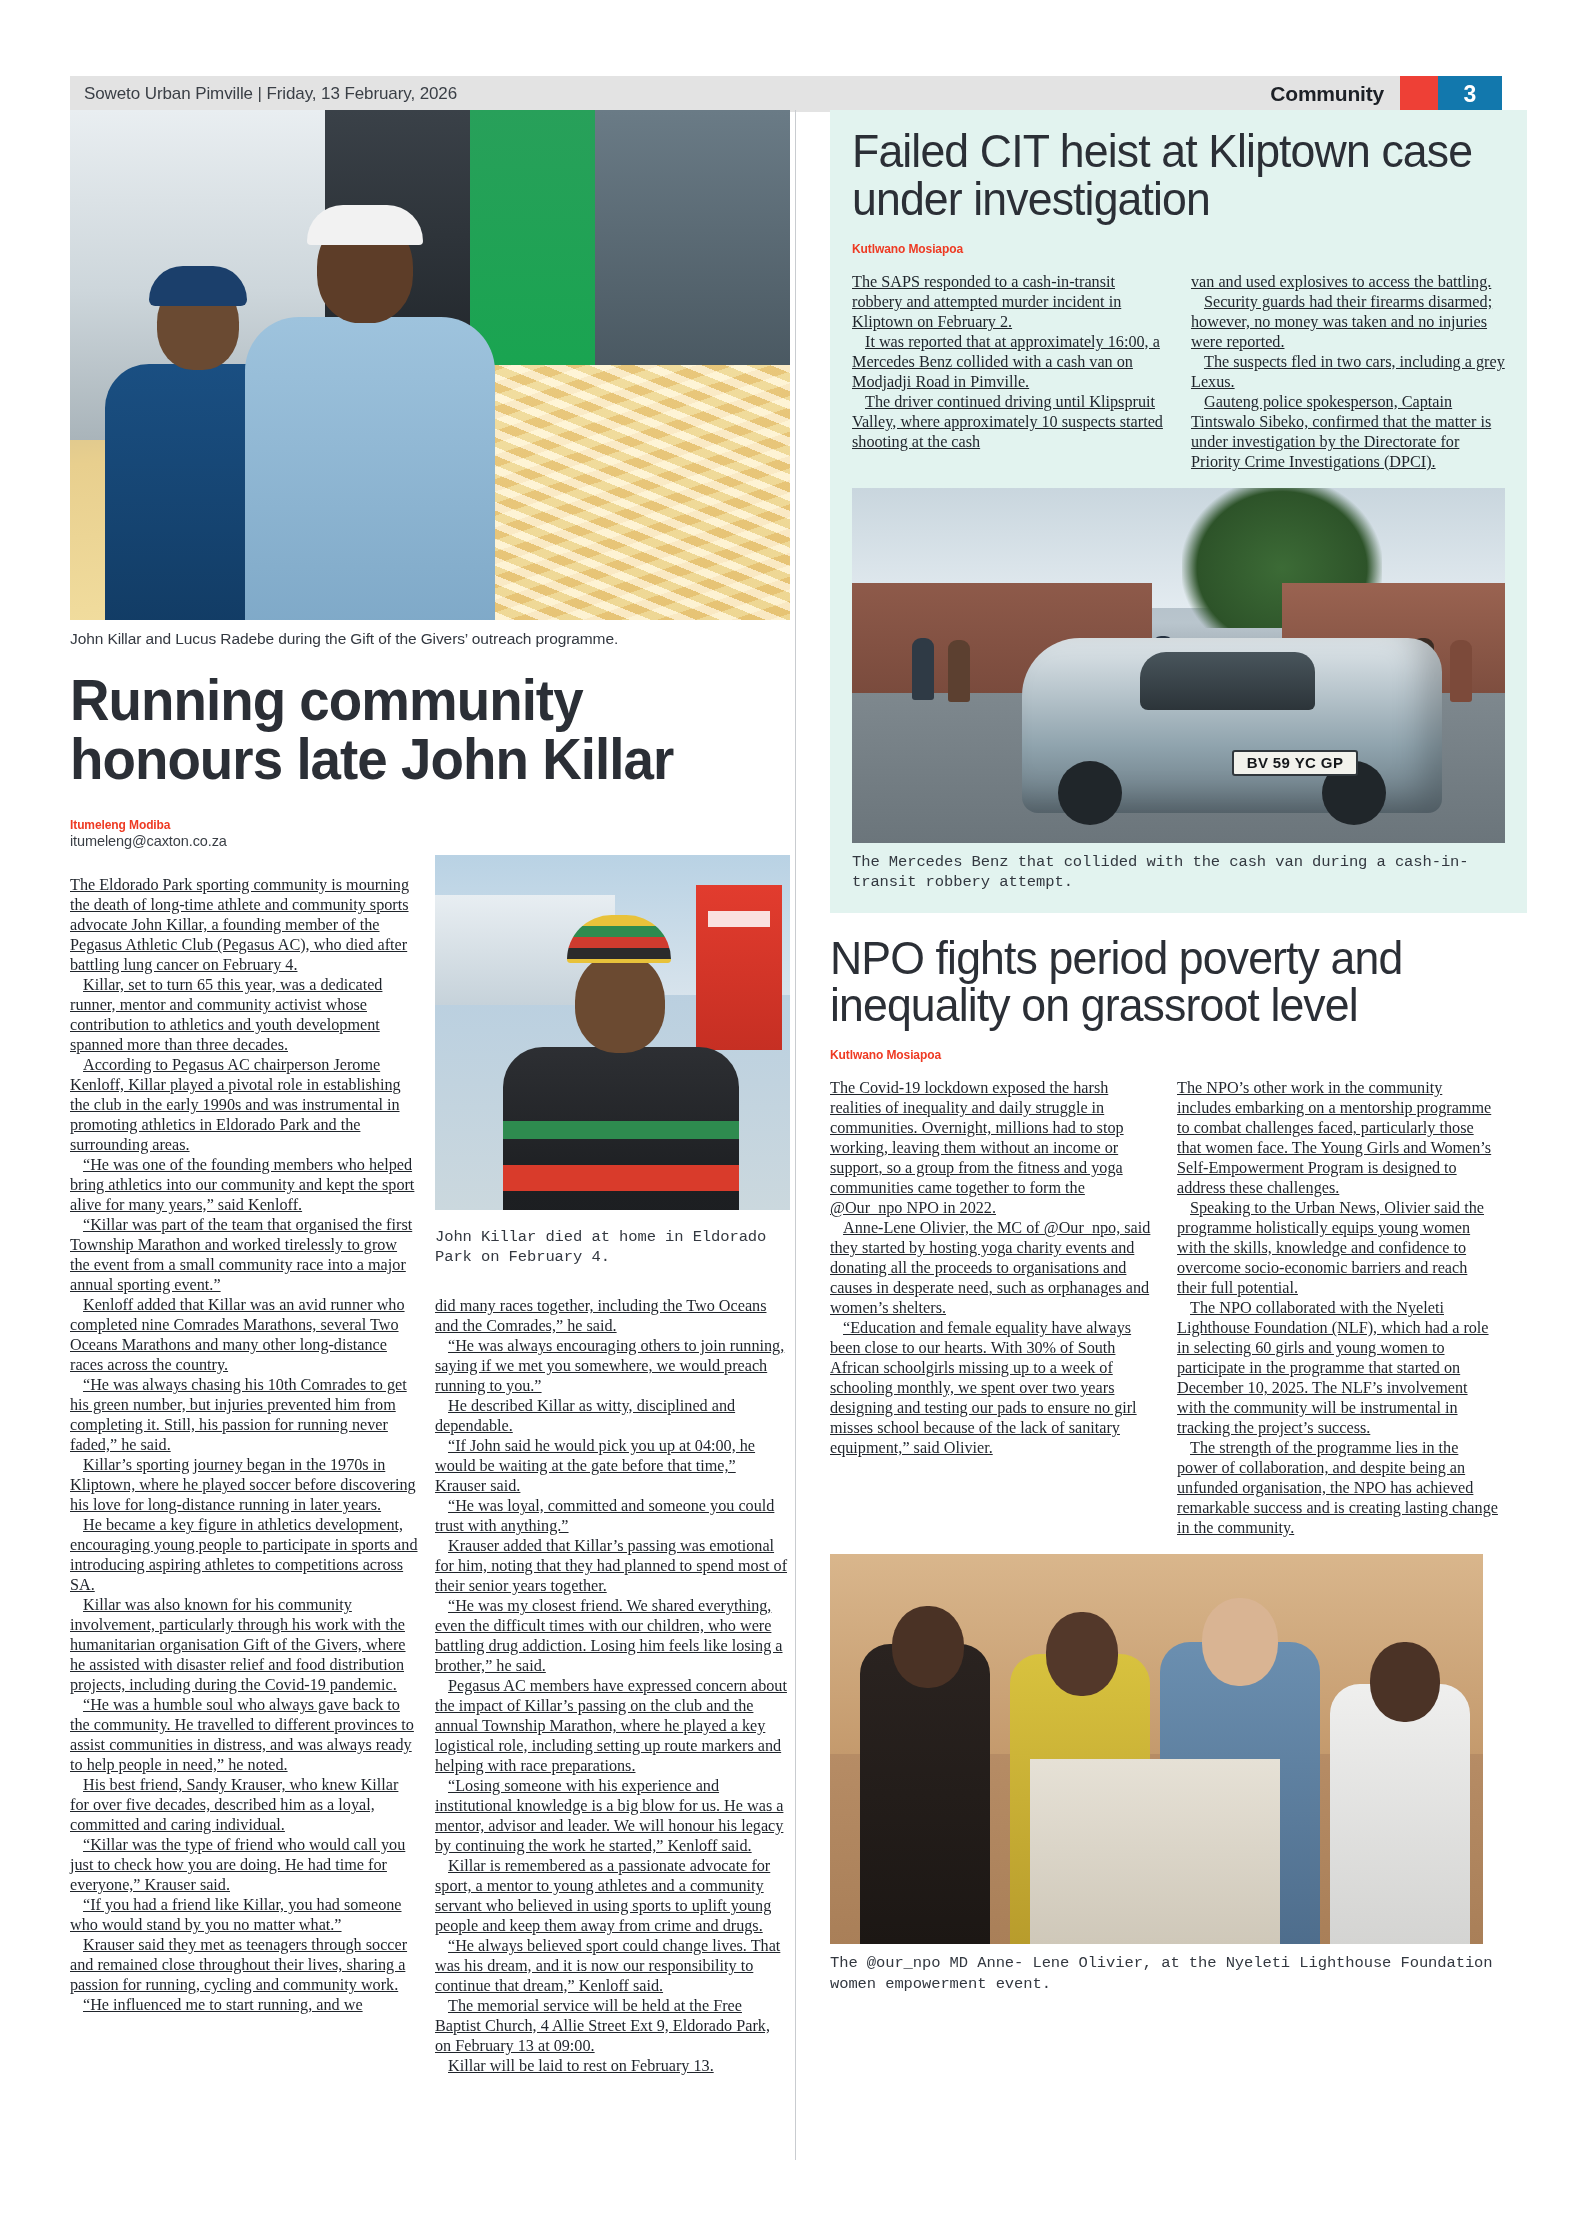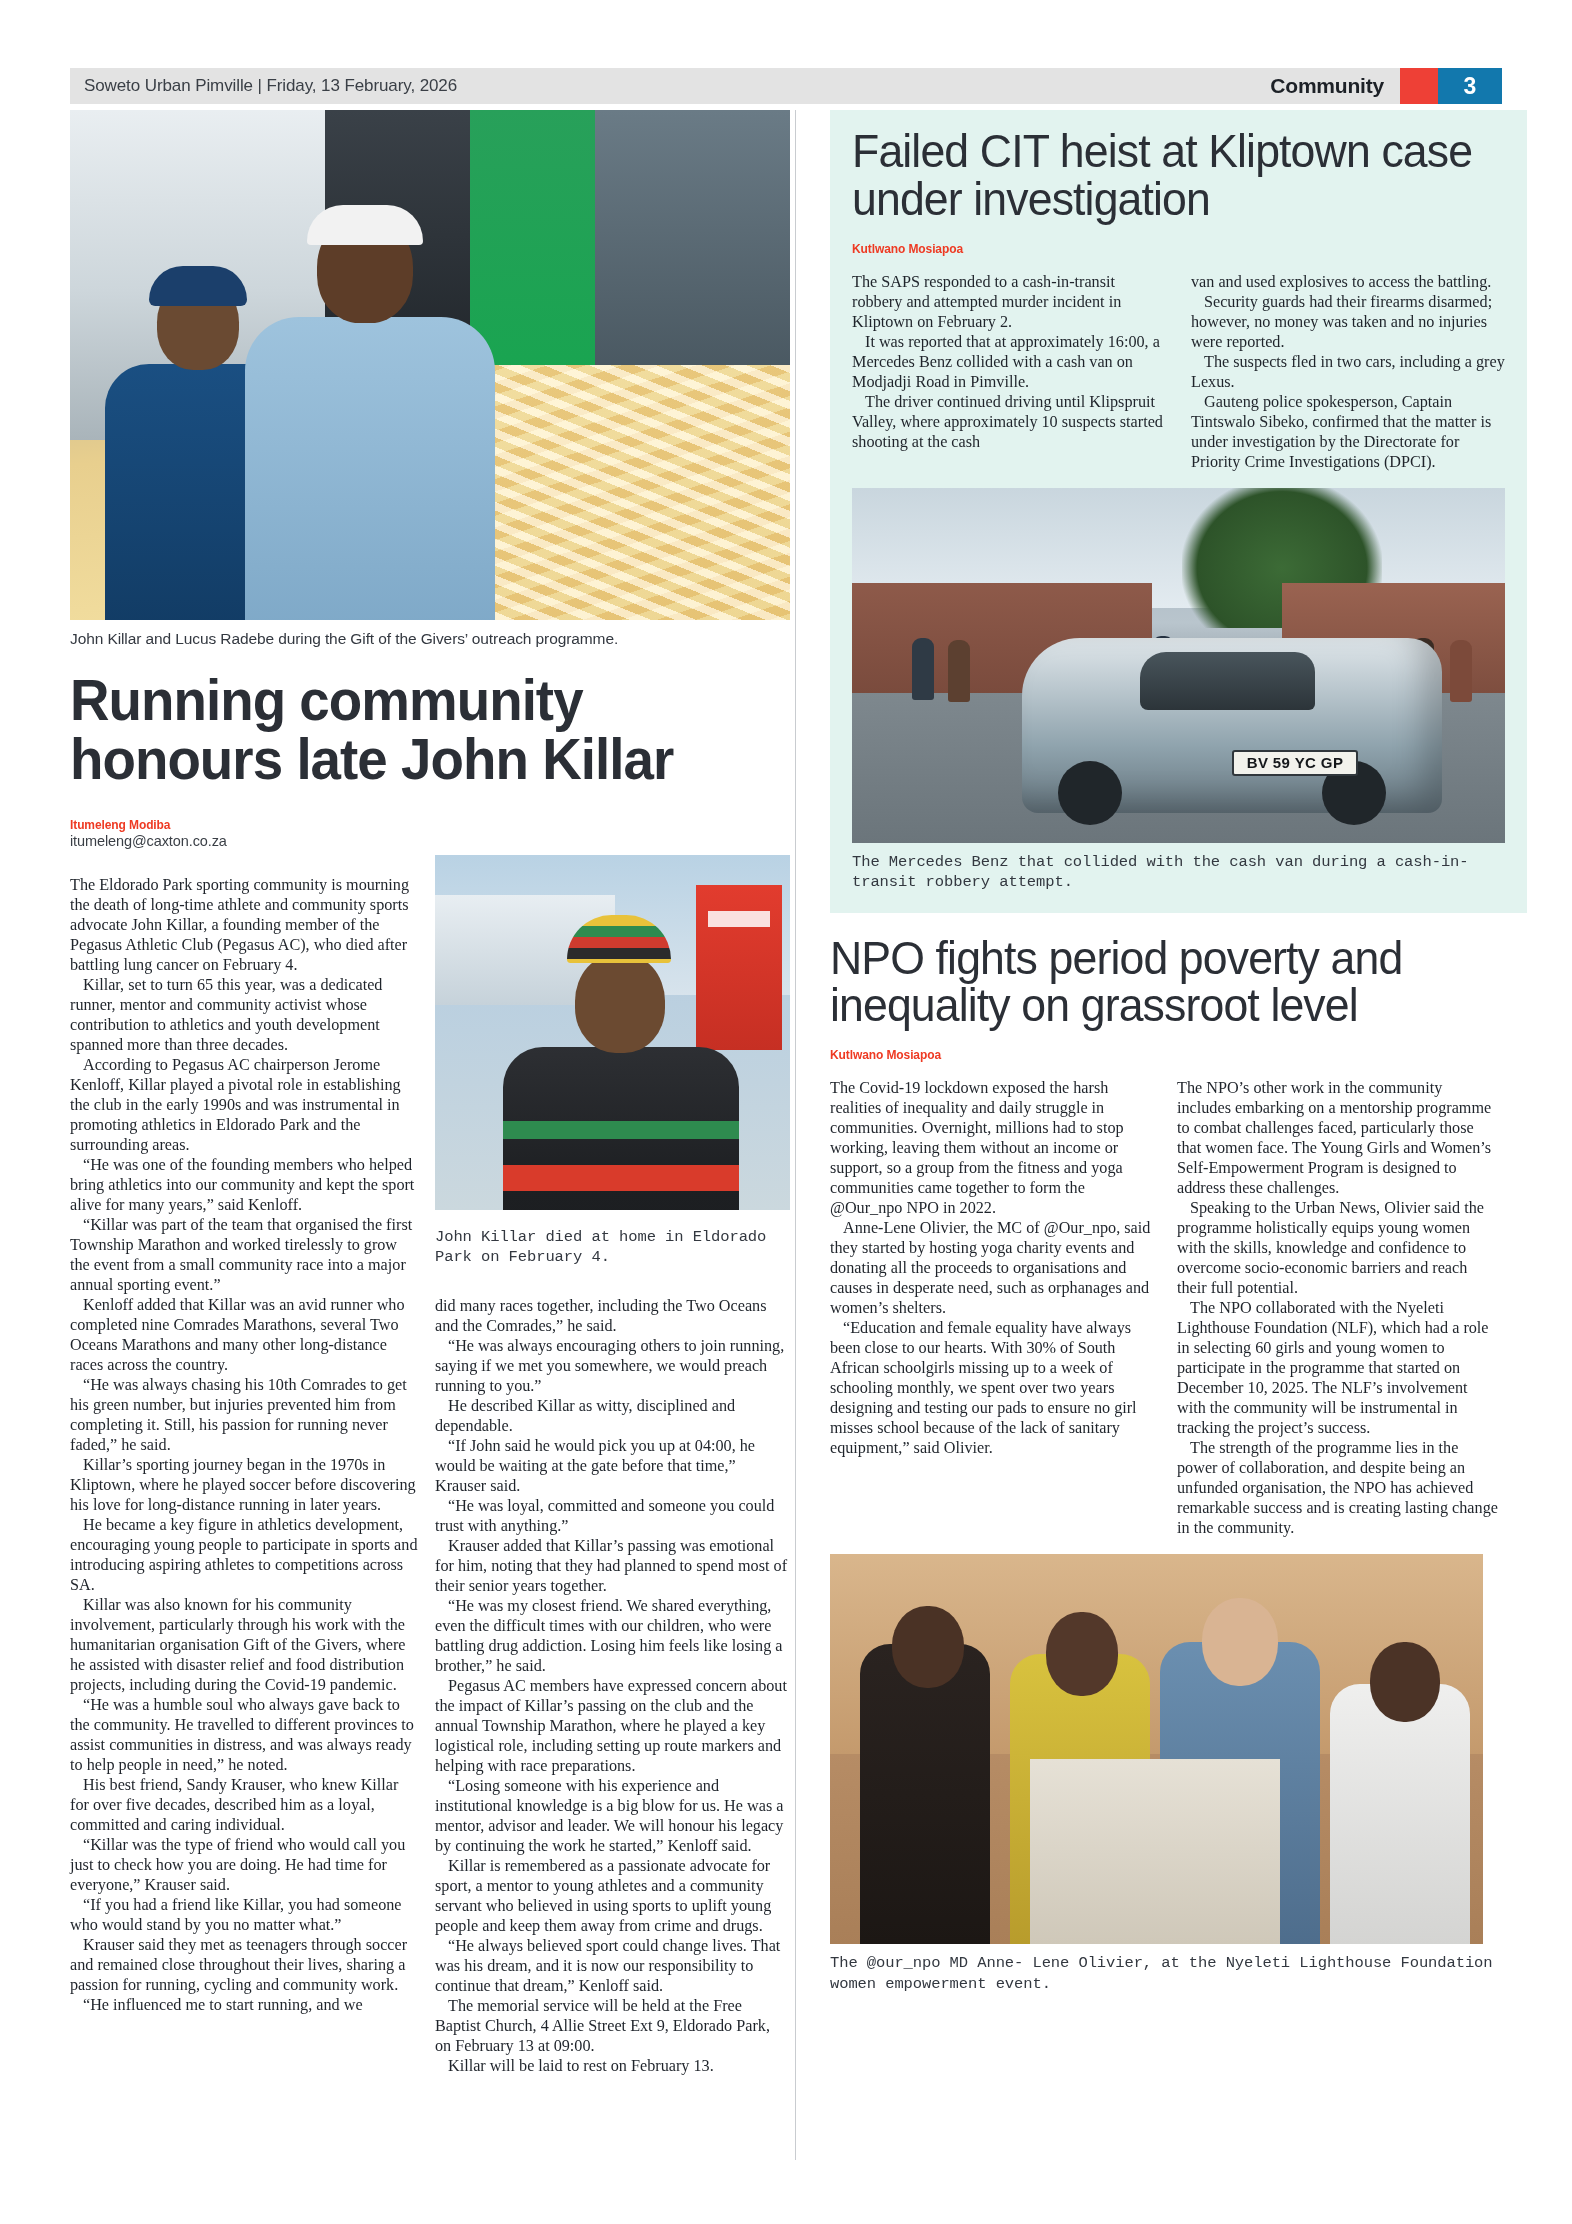--- a/index.html
+++ b/index.html
@@ -9,21 +9,21 @@
     background:#ffffff;
     font-family:"Liberation Sans", sans-serif;
     color:#2b2f36;
     overflow:hidden;
   }
 
   .page { position:relative; width:1572px; height:2224px; padding:0; }
 
   
   .masthead {
-    position:absolute; left:70px; top:68px; width:1432px; height:36px;
+    position:absolute; left:70px; top:76px; width:1432px; height:36px;
     background:#e3e3e3;
     display:flex; align-items:center;
   }
   .masthead-text {
     font-family:"Liberation Sans Narrow","Liberation Sans", sans-serif;
     font-size:17px; color:#3a3f46; padding-left:14px;
     letter-spacing:-0.1px; white-space:nowrap;
   }
   .masthead-right { margin-left:auto; display:flex; align-items:center; height:36px; }
   .section-name {
@@ -96,20 +96,21 @@
   }
   .byline-email {
     font-family:"Liberation Sans Narrow","Liberation Sans", sans-serif;
     font-size:14.5px; color:#3a3f46; letter-spacing:-0.1px; padding-top:1px;
   }
 
   .bodytext {
     font-family:"Liberation Serif", serif;
     font-size:16.2px; line-height:1.235; color:#1f242b;
     text-align:left;
+    text-decoration:underline;
   }
   .bodytext p { margin:0; text-indent:13px; }
   .bodytext p.first { text-indent:0; }
 
   .twocol-left {
     position:absolute; left:70px; top:875px; width:350px;
   }
   .twocol-right {
     position:absolute; left:435px; top:1220px; width:355px;
   }

